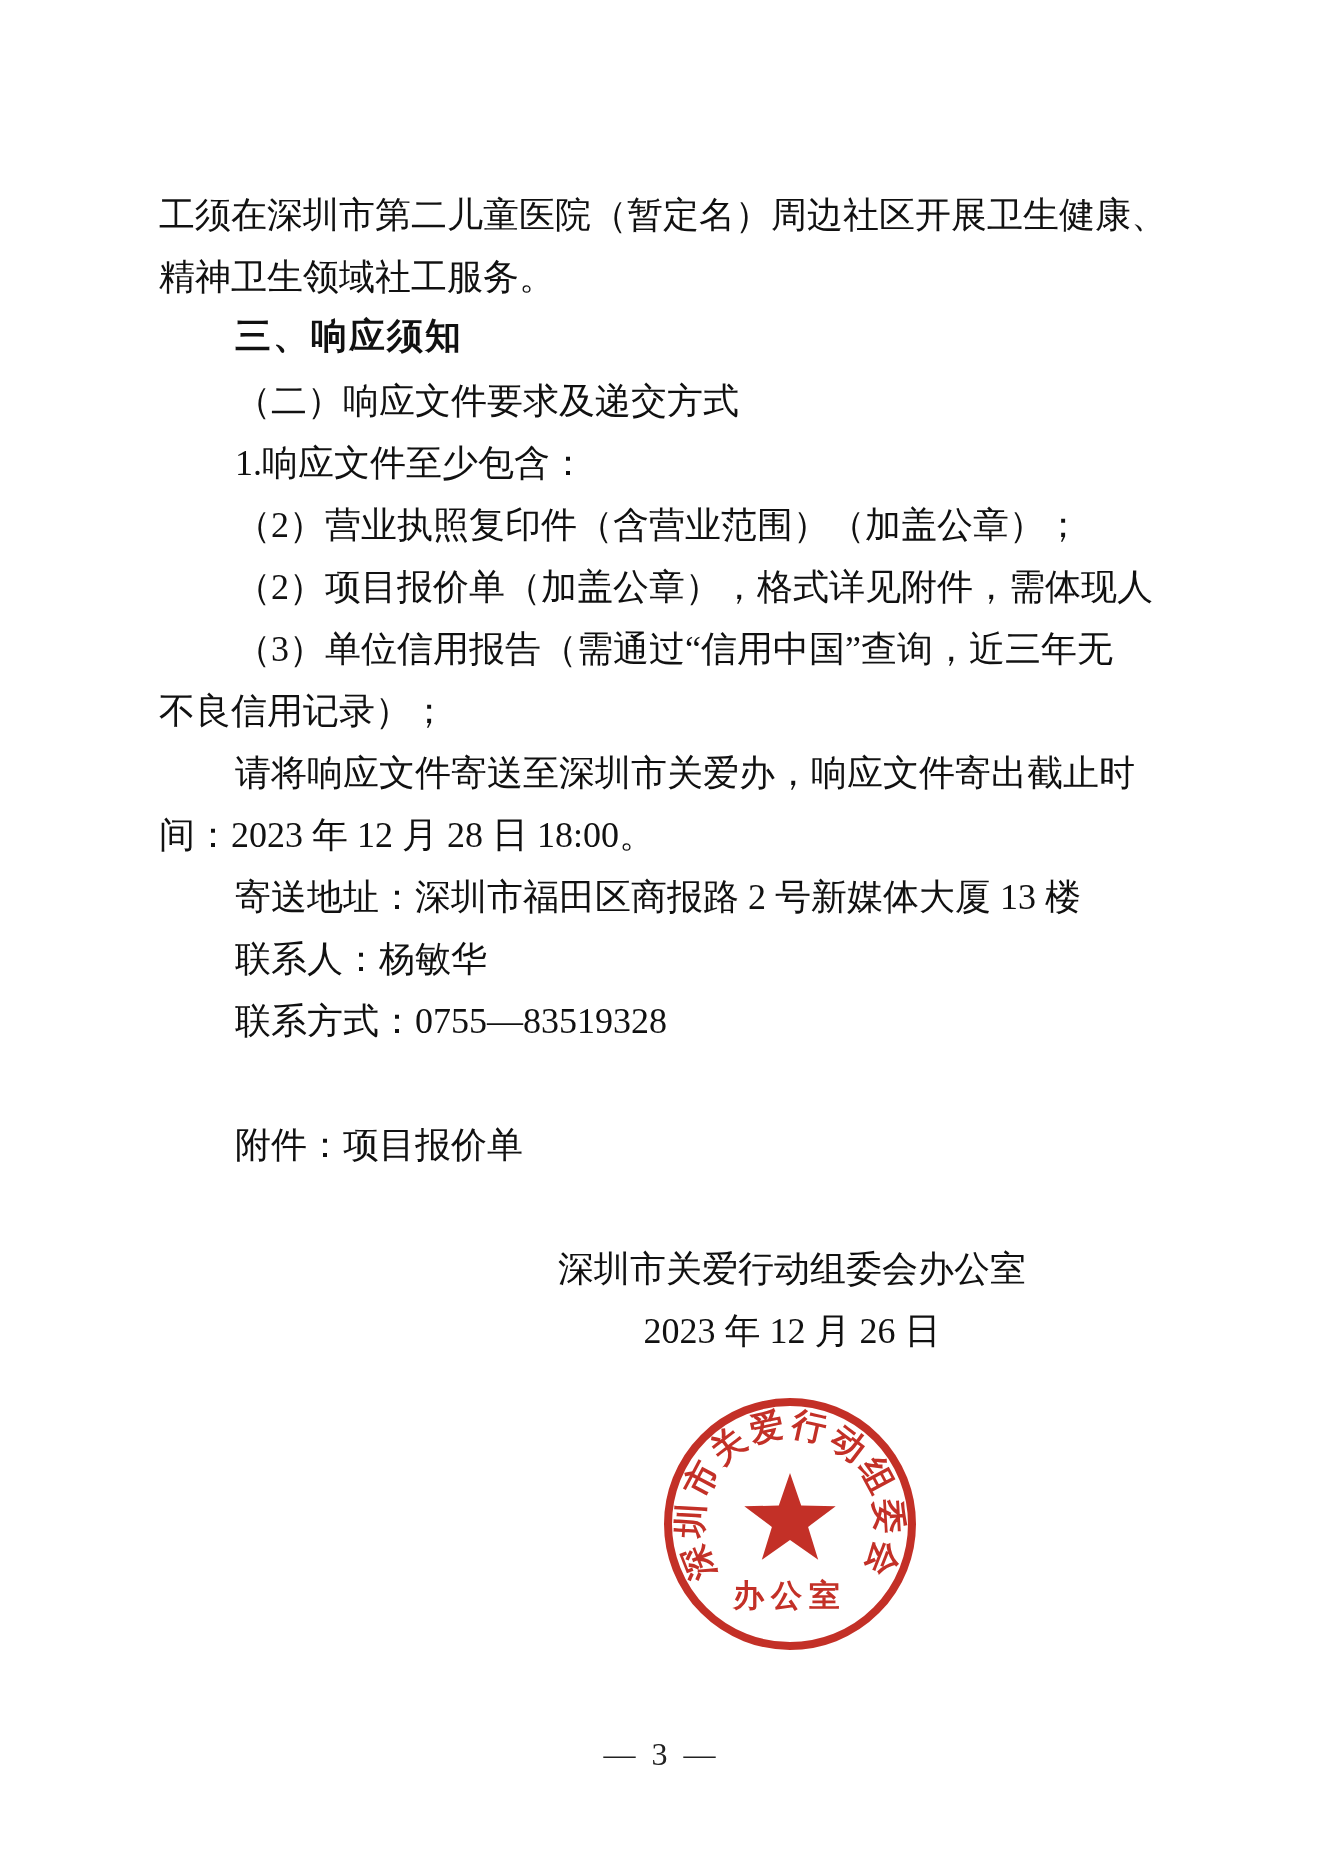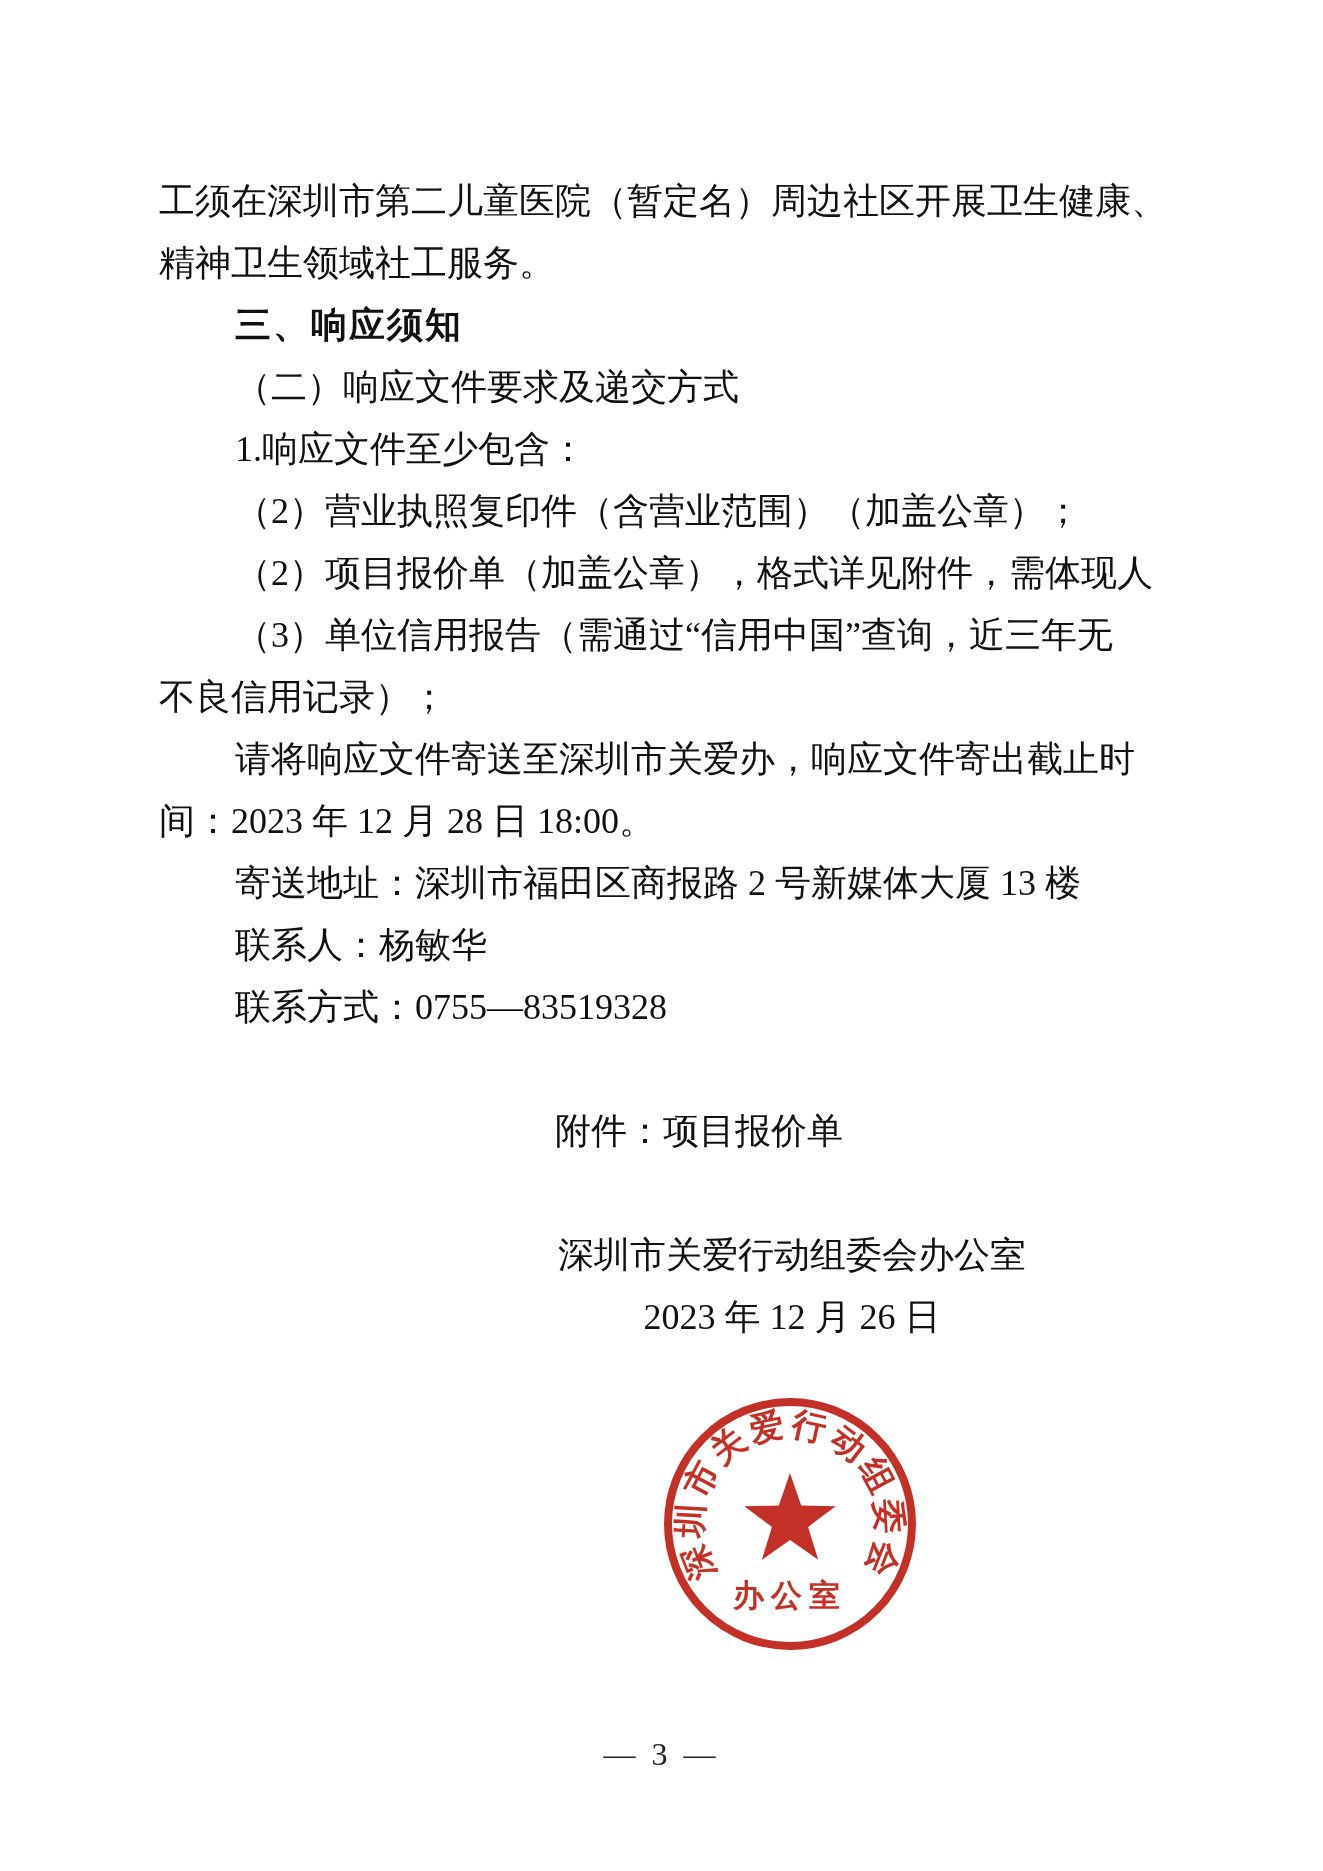--- a/index.html
+++ b/index.html
@@ -7,38 +7,38 @@
     width:1323px;height:1871px;
     background:#ffffff;
     font-family:"Liberation Serif","DejaVu Serif",serif;
     color:#111111;
     position:relative;
     overflow:hidden;
   }
   .page{position:absolute;inset:0;background:#ffffff;}
   .doc{
     position:absolute;
-    top:170px;left:159px;width:1004px;
+    top:184px;left:159px;width:1004px;
   }
   p.line{
     margin:0;
     font-size:36px;
     line-height:62px;
     height:62px;
     white-space:nowrap;
     letter-spacing:0px;
   }
   p.indent{text-indent:76px;}
   p.heading{
     font-weight:bold;
-    font-family:Liberation Sans, sans-serif;
+    font-family:Liberation Mono, monospace;
     letter-spacing:2px;
   }
   .gap{height:62px;}
-  .attachment{margin:0;text-align:center;}
+  .attachment{margin:0;}
   .signature{
     width:480px;
     margin-left:393px;
     text-align:center;
   }
   .signature p{
     margin:0;
     font-size:36px;
     line-height:62px;
     height:62px;

